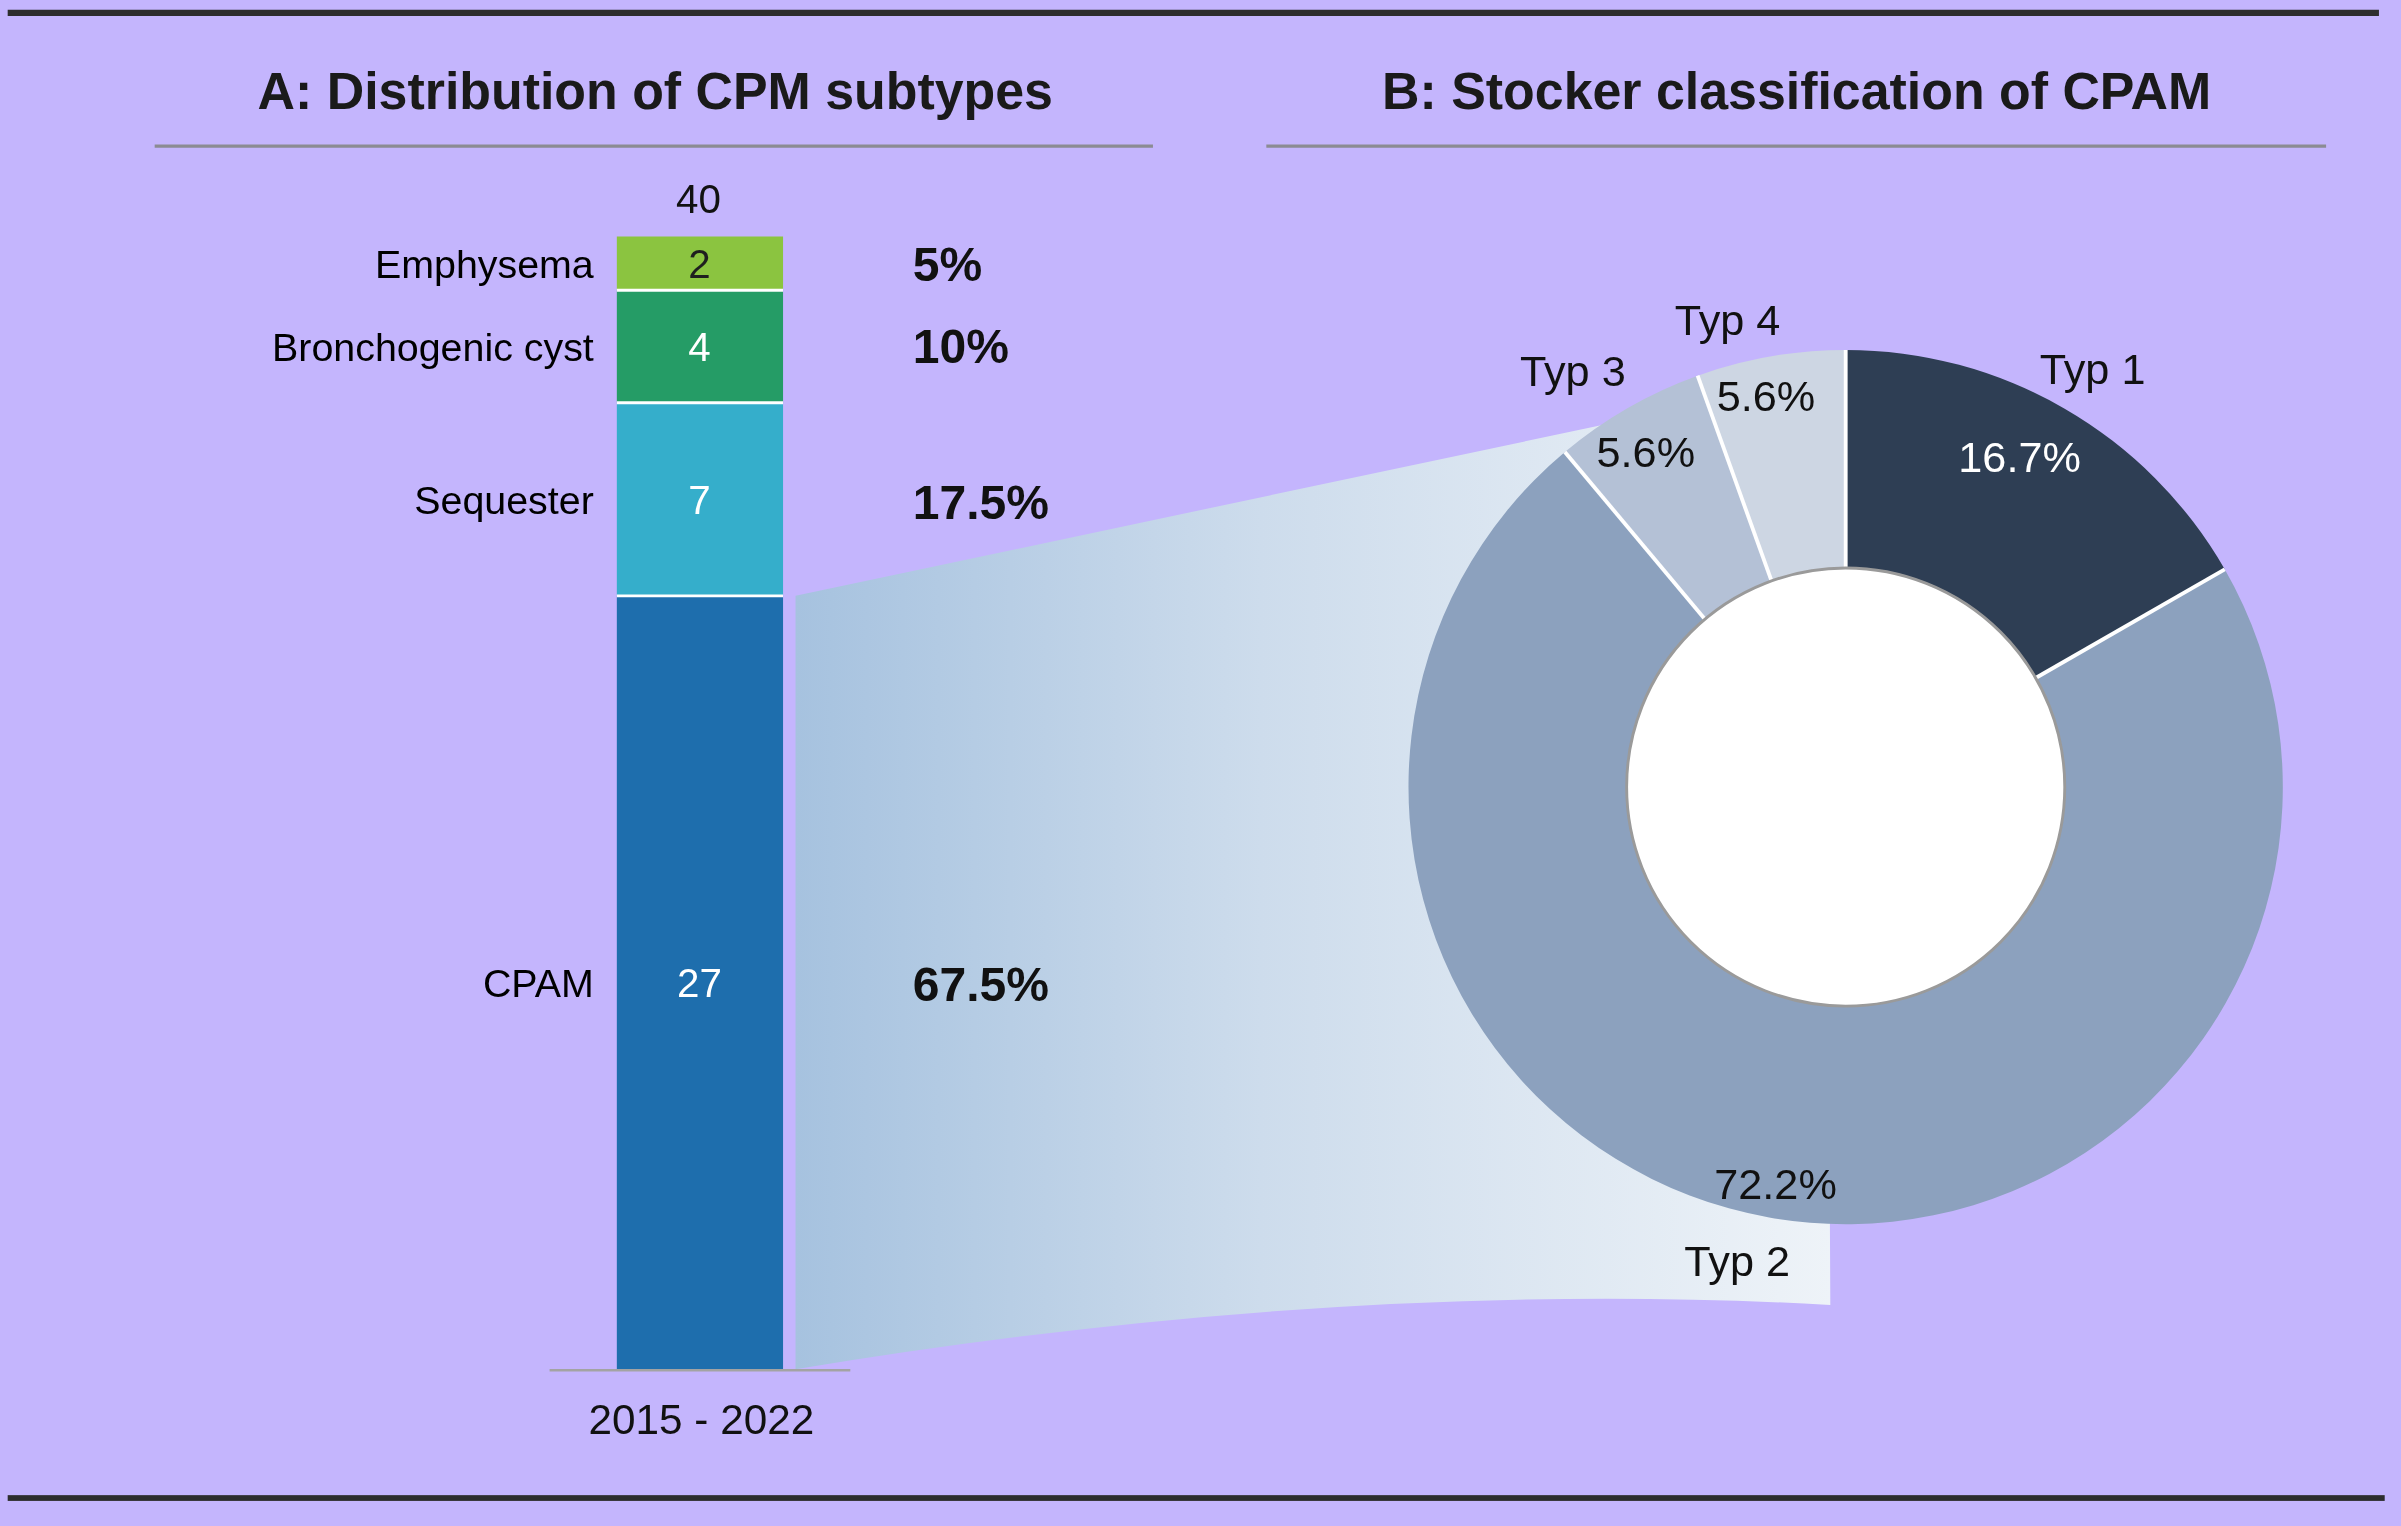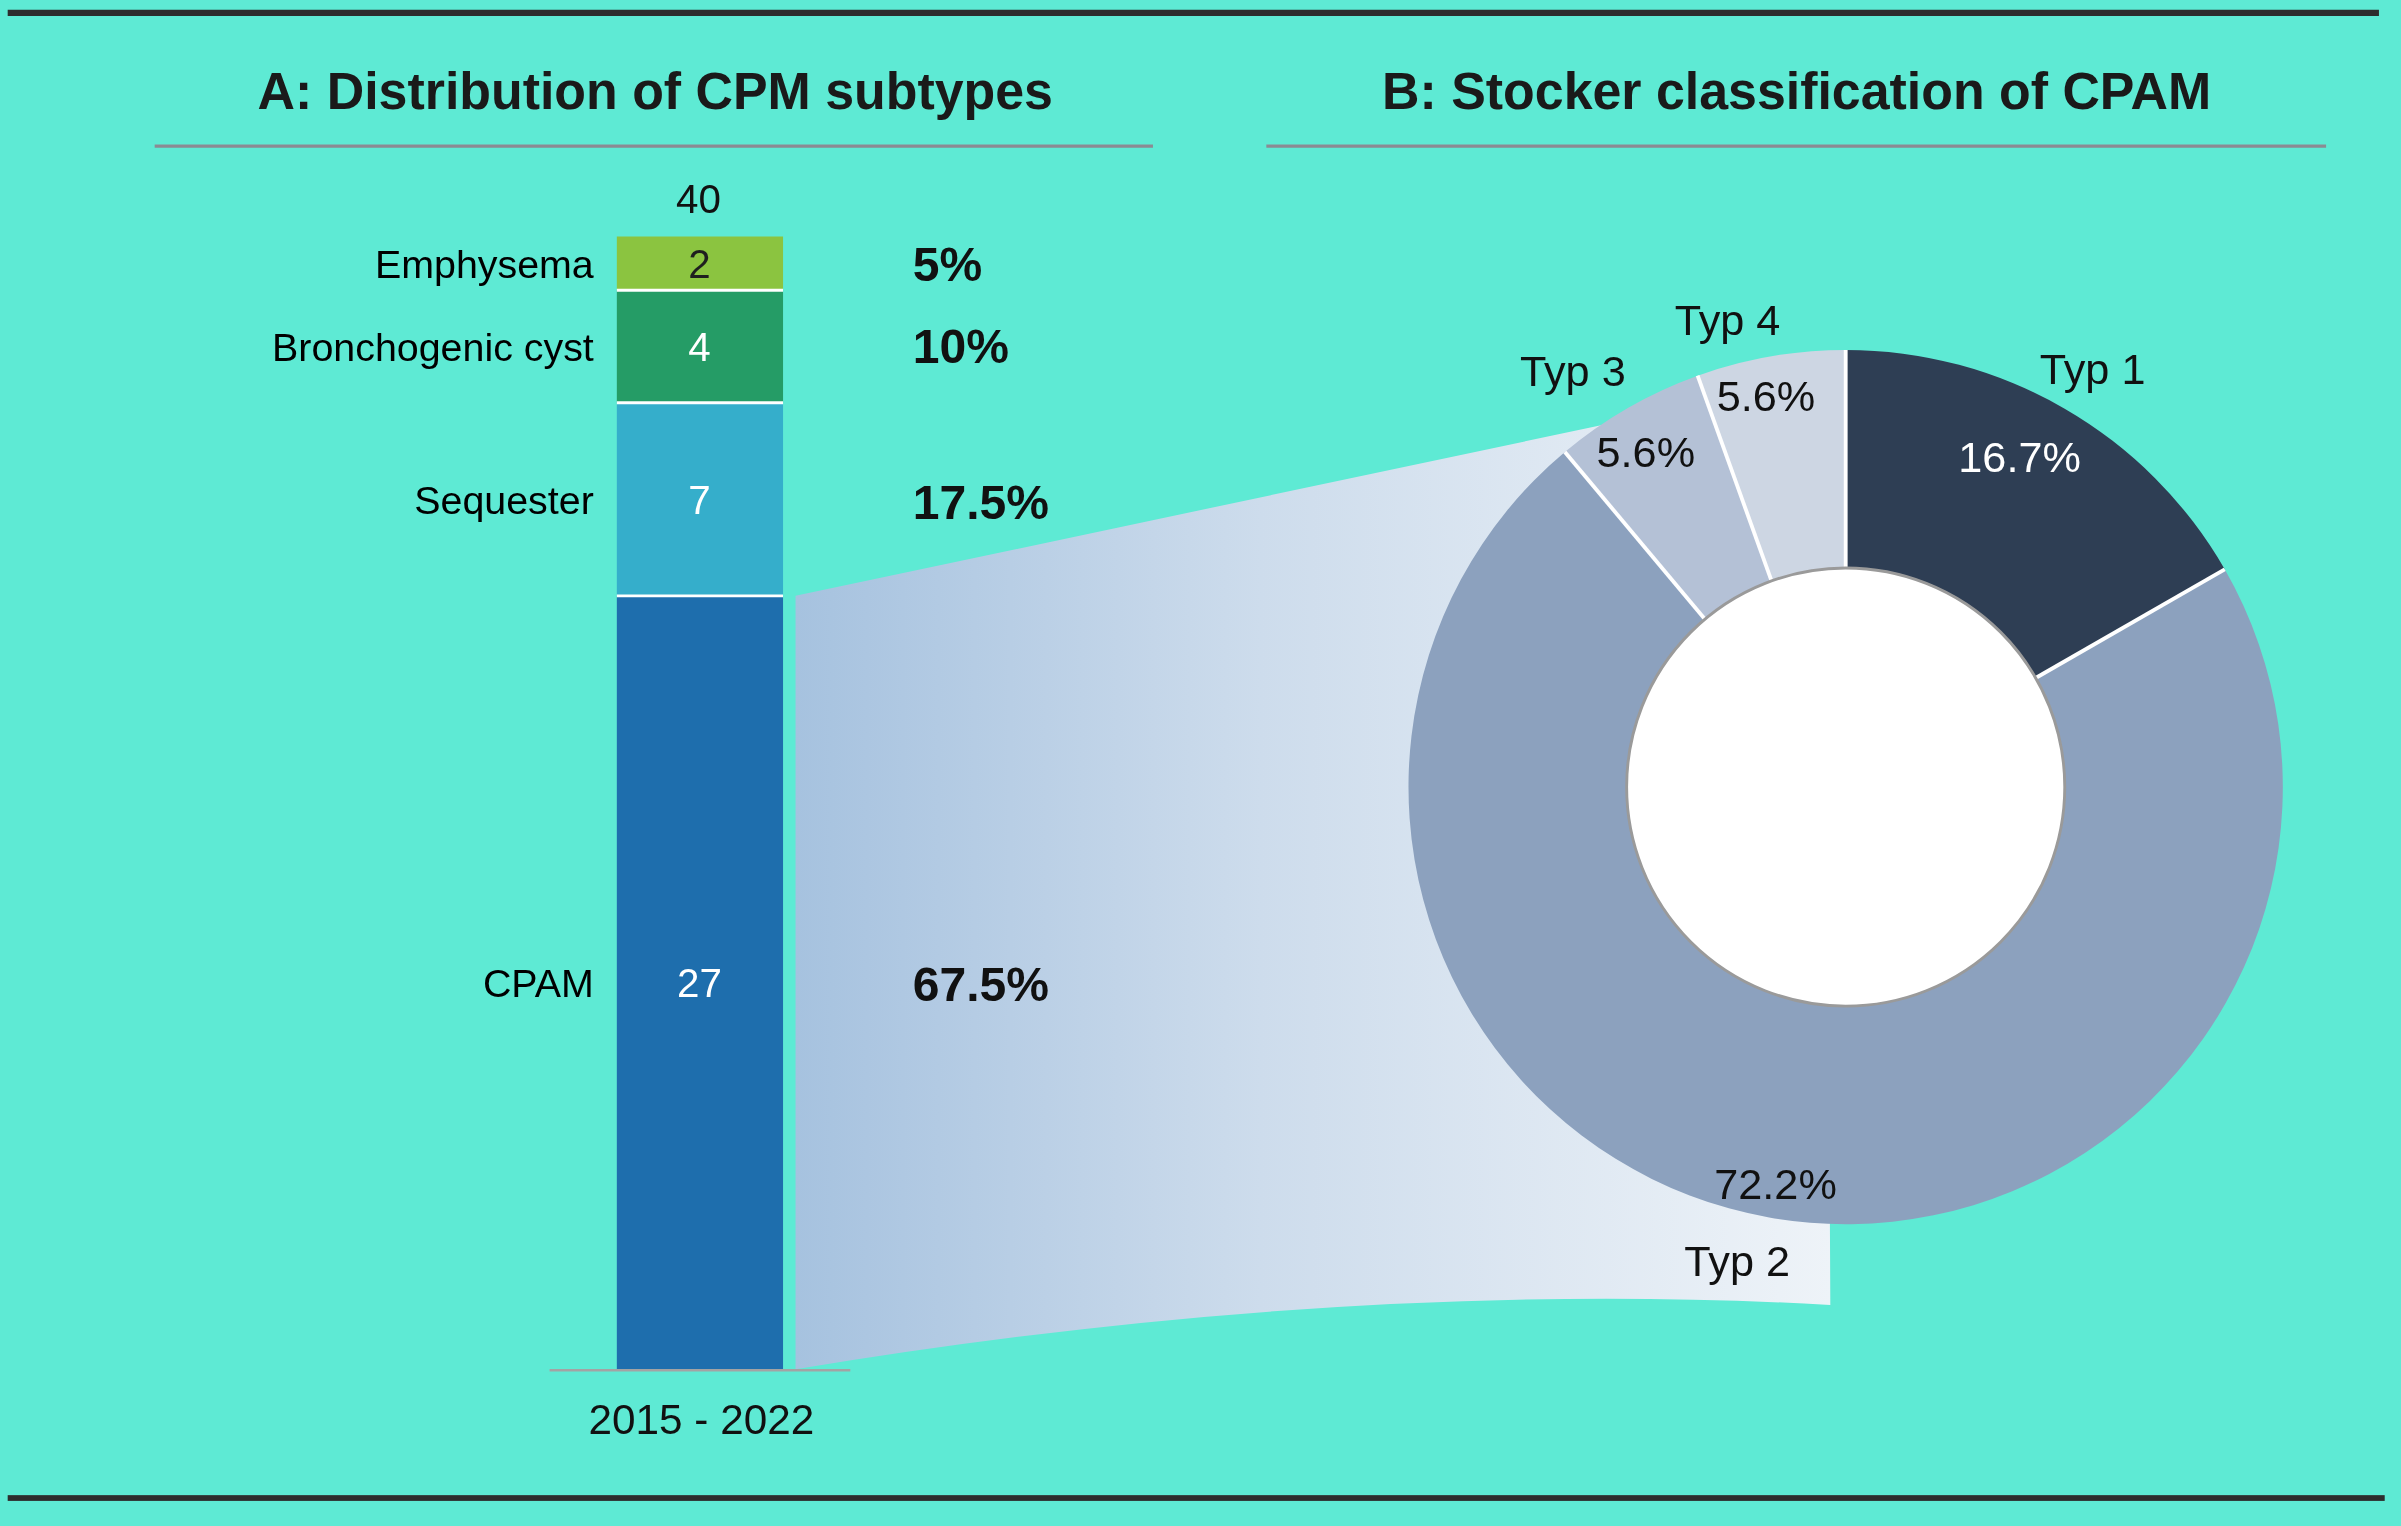--- a/index.html
+++ b/index.html
@@ -1,16 +1,16 @@
 <!DOCTYPE html>
 <html><head>
 <meta charset="utf-8">
 <style>
   html,body{margin:0;padding:0;background:#ffffff;}
-  .stage{width:2402px;height:1527px;position:relative;background:#5eead4;}
+  .stage{width:2402px;height:1527px;position:relative;background:#c4b5fd;}
   svg{display:block;}
   text{font-family:"Liberation Sans", sans-serif;}
   .title{font-size:54px;font-weight:bold;fill:#1a1a1a;}
   .cat{font-size:41px;fill:#000000;}
   .barval{font-size:42px;}
   .pct{font-size:50px;font-weight:bold;fill:#111111;}
   .total{font-size:42px;fill:#111111;}
   .year{font-size:44px;fill:#111111;}
   .dlabel{font-size:45px;fill:#111111;}
   .dpct{font-size:45px;fill:#111111;}

